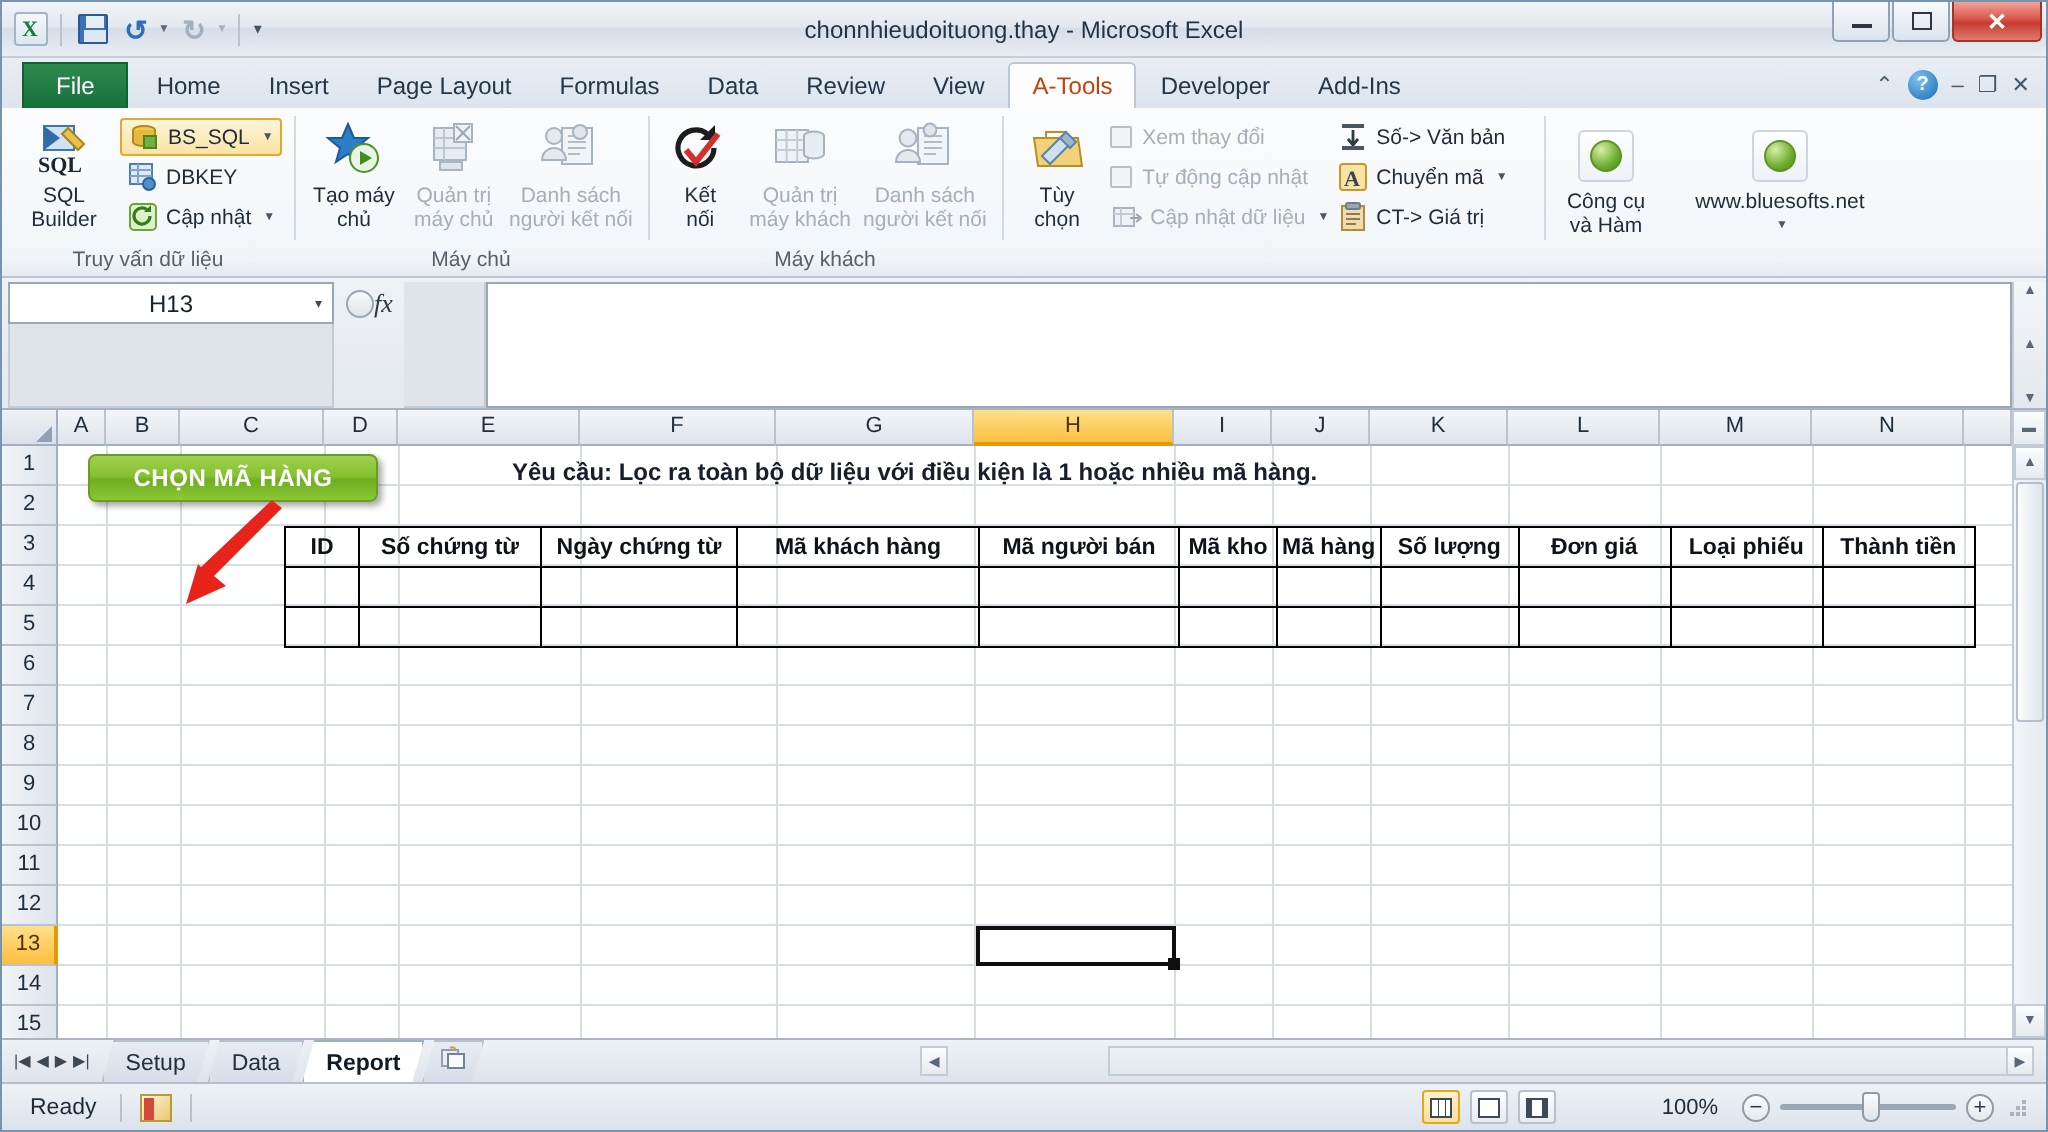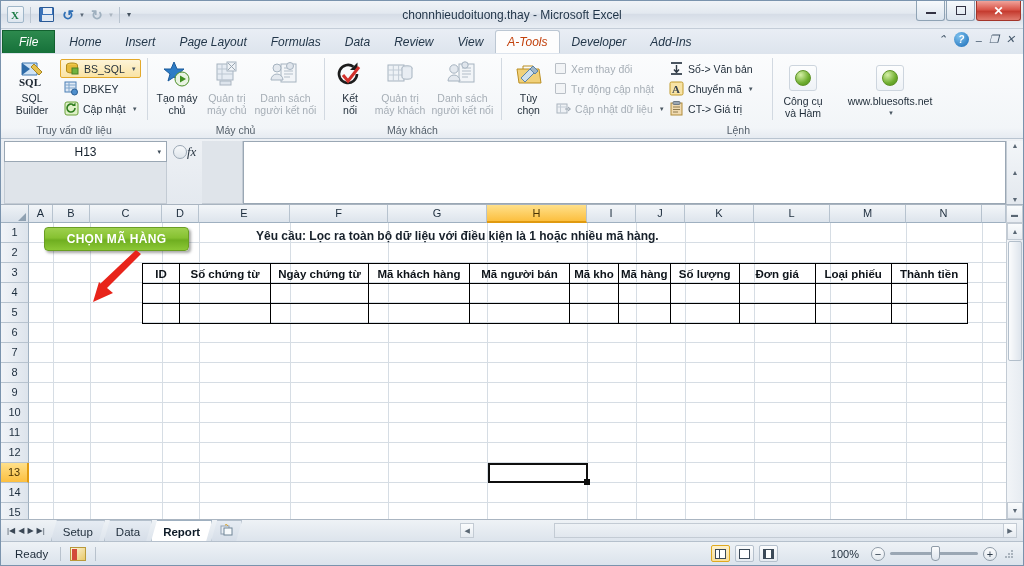--- a/index.html
+++ b/index.html
@@ -72,24 +72,23 @@
   .wb.close {
     width: 45px;
     background: linear-gradient(to bottom, #f0a39a 0%, #d9564a 45%, #c53c30 55%, #e07b6e 100%);
     border-color: #a3352a; color: #fff; font-weight: bold; font-size: 12px;
   }
   .wb .min-g { width: 10px; height: 2px; background: #334; margin-top: 5px; }
   .wb .max-g { width: 10px; height: 9px; border: 1.5px solid #334; }
 
   
   .tabstrip {
-    height: 25px; display: flex; align-items: center; position: relative;
+    height: 25px; display: flex; align-items: flex-end; position: relative;
     background: linear-gradient(to bottom,#e9eef5,#dde4ed);
-    padding-left: 1px;
-    font-style: italic;
+    padding-left: 10px;
   }
   .tab {
     padding: 4px 11px 5px; font-size: 12px; color: #23374a;
     border: 1px solid transparent; border-bottom: none; height: 23px; line-height: 14px;
     white-space: nowrap;
   }
   .tab.file {
     background: linear-gradient(to bottom, #2d8a4e, #16713a);
     color: #fff; font-weight: normal; border-color: #12612f;
     margin-right: 2px; padding: 4px 16px 5px;
@@ -578,21 +577,20 @@
               <svg width="15" height="15" viewBox="0 0 15 15">
                 <rect x="2" y="2" width="11" height="12" fill="#f0dab0" stroke="#b08c3a"></rect>
                 <rect x="4" y="0.5" width="7" height="3" rx="1" fill="#9aa6b2" stroke="#6f7b87"></rect>
                 <path d="M4 6 h7 M4 8.5 h7 M4 11 h5" stroke="#8d7a4e"></path>
               </svg>
             </span>
             <span>CT-&gt; Giá trị</span>
           </div>
         </div>
       </div>
-      <div class="rg-label" style="text-align:right; padding-right:22px">Lệnh</div>
     </div>
 
     <div class="rgroup" style="flex:1">
       <div class="rg-body" style="gap:6px; padding-top:6px">
         <div class="big-btn w52">
           <div class="bi">
             <div class="orb-btn-box">
                 <div class="ic-orb"></div>
               </div>
           </div>
@@ -717,21 +715,21 @@
           <path d="M68 6 L34 40 L40 45 L20 54 L26 34 L31 39 L64 3 Z" fill="#e8241a"></path>
           <path d="M66 5 L33 38 L22 52 L27 36 L63 2 Z" fill="#e8241a"></path>
         </svg>
 
         <table class="dtable" style="left:113px; top:40px;">
           <tbody>
               <tr>
             <td style="width:37px">ID</td>
             <td style="width:91px">Số chứng từ</td>
             <td style="width:98px">Ngày chứng từ</td>
-            <td style="width:101px">Mã khách hàng</td>
+            <td style="width:121px">Mã khách hàng</td>
             <td style="width:100px">Mã người bán</td>
             <td style="width:49px">Mã kho</td>
             <td style="width:49px">Mã hàng</td>
             <td style="width:69px">Số lượng</td>
             <td style="width:76px">Đơn giá</td>
             <td style="width:76px">Loại phiếu</td>
             <td style="width:76px">Thành tiền</td>
           </tr>
           <tr>
             <td class="blank"></td>

